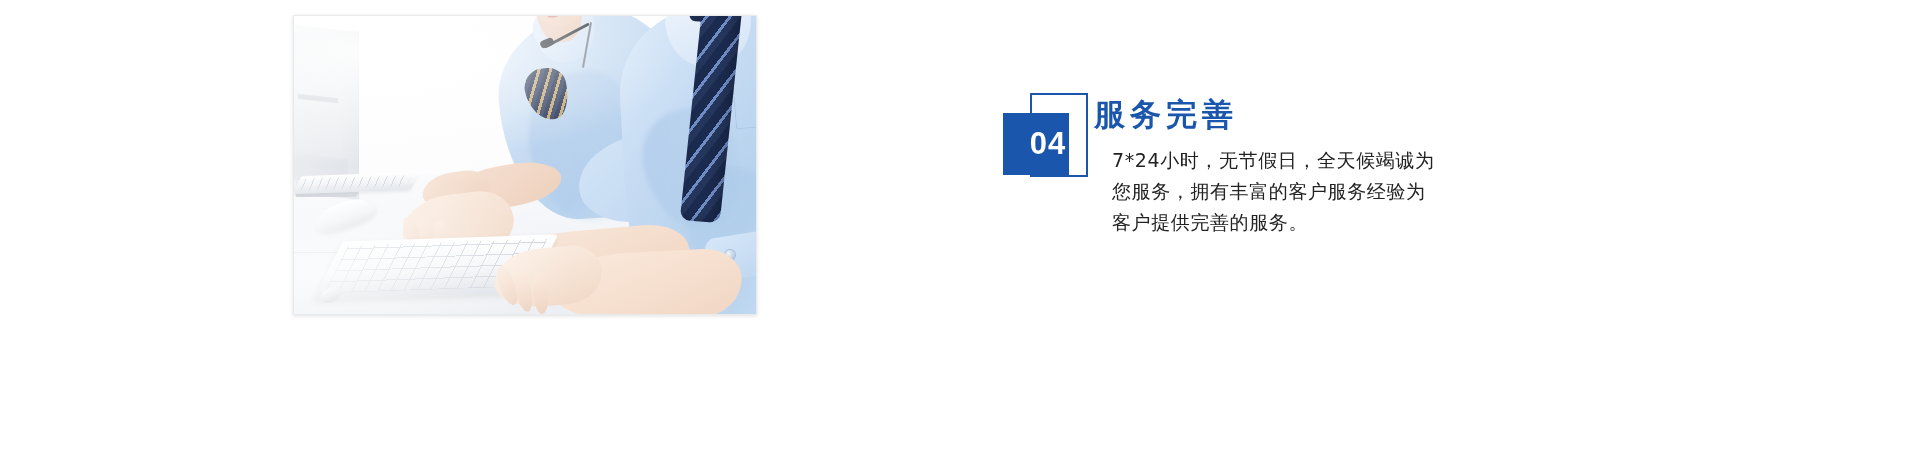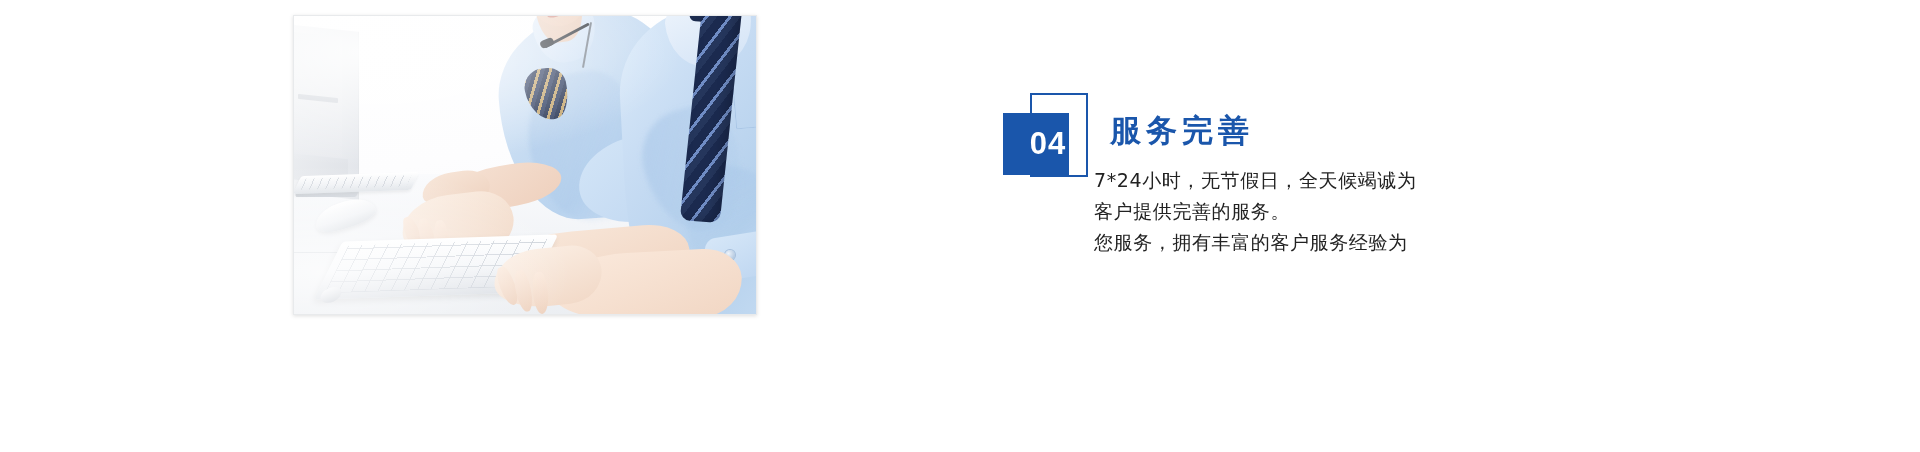--- a/index.html
+++ b/index.html
@@ -538,39 +538,39 @@
     font-family: "Liberation Sans", "DejaVu Sans", sans-serif;
   }
 
   .text-col {
     position: absolute;
     left: 91px;
     top: 0;
     width: 420px;
   }
   .title {
-    margin: 16px;
+    margin: 0;
     color: #1a56ab;
     font-size: 31px;
     font-weight: 700;
     letter-spacing: 5px;
     line-height: 1.2;
     font-family: "DejaVu Sans", "Liberation Sans", sans-serif;
     white-space: nowrap;
   }
   .desc {
     margin: 12px 0 0 0;
     color: #222222;
     font-size: 19px;
     line-height: 1.62;
     letter-spacing: 0.6px;
     font-family: "DejaVu Sans", "Liberation Sans", sans-serif;
     width: 400px;
   }
-  .desc-line { display: block; white-space: nowrap; }
+  .desc-line { display: block; white-space: nowrap; margin-left: 18px; }
 </style>
 </head>
 <body>
 
 <div class="page">
 
   <div class="photo-frame">
     <div class="photo">
 
       <div class="desk"></div>
@@ -637,19 +637,19 @@
     <div class="badge">
       <div class="badge-outline"></div>
       <div class="badge-fill"></div>
       <div class="badge-num">04</div>
     </div>
 
     <div class="text-col">
       <h2 class="title">服务完善</h2>
       <p class="desc">
         <span class="desc-line">7*24小时，无节假日，全天候竭诚为</span>
+        <span class="desc-line">您服务，拥有丰富的客户服务经验为</span>
         <span class="desc-line">客户提供完善的服务。</span>
-        <span class="desc-line">您服务，拥有丰富的客户服务经验为</span>
       </p>
     </div>
   </div>
 
 </div>
 
 </body></html>

